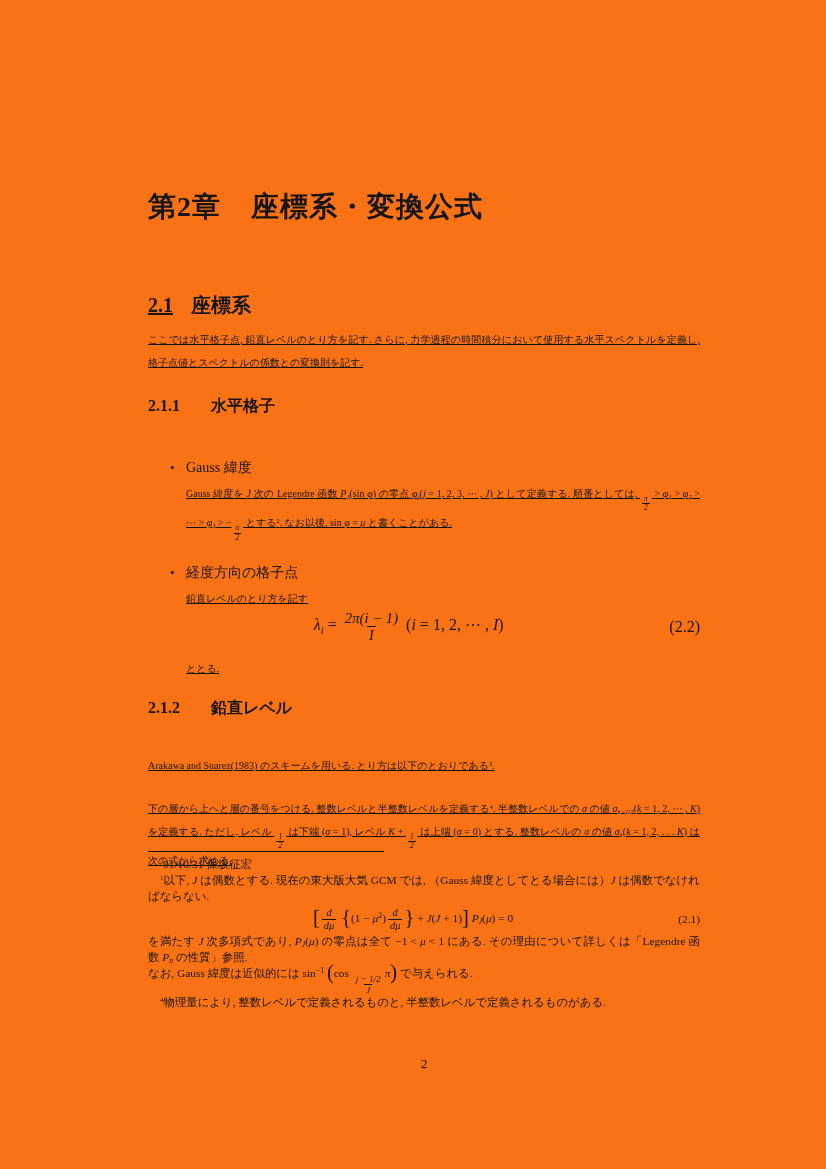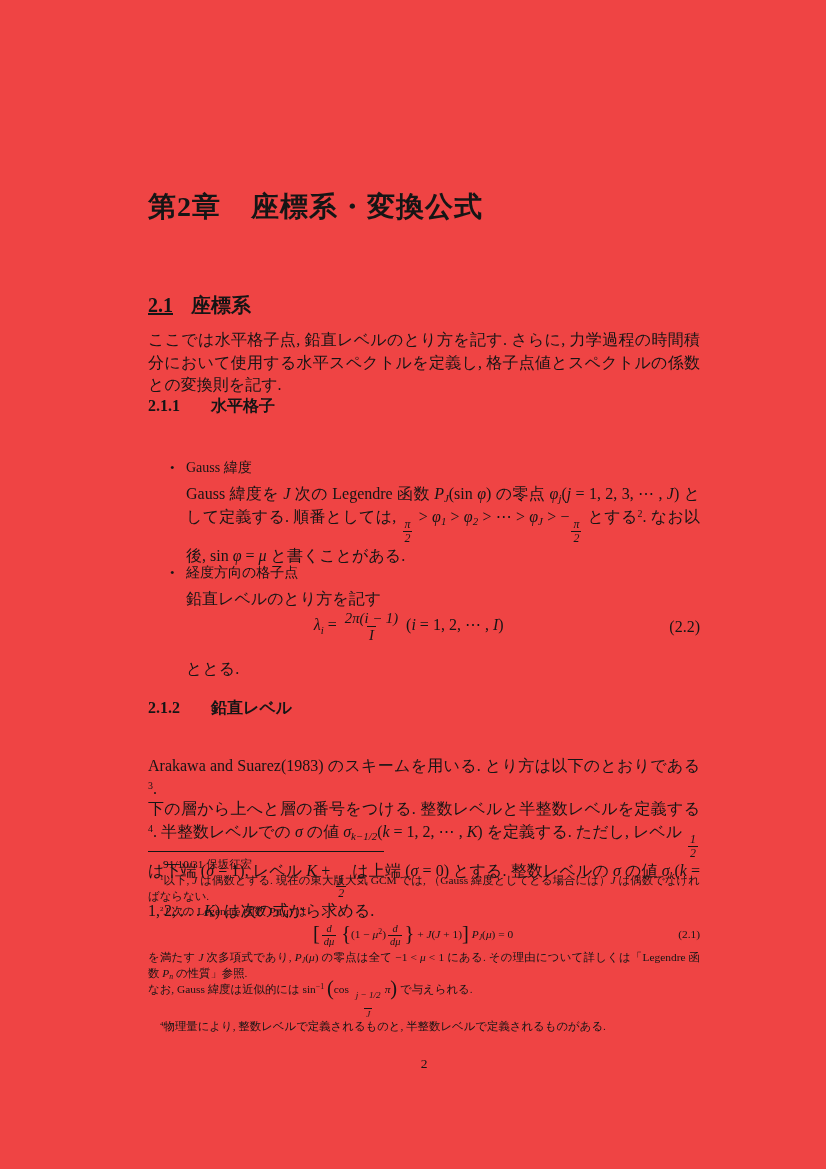--- a/index.html
+++ b/index.html
@@ -1,33 +1,33 @@
 <!DOCTYPE html>
 <html lang="ja"><head>
 <meta charset="utf-8">
 <style>
   html,body{margin:0;padding:0;background:#e8e8e8;}
   .page{
     position:relative; width:826px; height:1169px; margin:0 auto;
-    background:#ef4444; color:#151515;
+    background:#f97316; color:#151515;
     font-family:"Liberation Serif","DejaVu Serif",serif;
     overflow:hidden;
   }
   .blk{position:absolute; left:148px; width:552px;}
   
   .chapter{top:188px; font-size:28px; font-weight:bold; letter-spacing:1px;}
   .chapter .ctitle{margin-left:30px;}
   .h2{top:292px; font-size:20px; font-weight:bold;}
   .h2 .hnum{margin-right:18px;text-decoration:underline;}
   .h3{font-size:16px; font-weight:bold;}
   .h3 .hnum{margin-right:31px;}
   .pos-s211{top:396px;}
   .pos-s212{top:698px;}
   
-  .body{margin:0; font-size:16px; line-height:22.5px; text-align:justify;}
+  .body{margin:0; font-size:10px; line-height:22.5px; text-align:justify;text-decoration:underline;}
   .pos-p1{top:329px;}
   .pos-p211{top:424px;}
   .pos-b1{top:457px;}
   .pos-b1body{top:483px;}
   .pos-b2{top:562px;}
   .pos-b2lead{top:588px;}
   .pos-eq22{top:610px;}
   .pos-after{top:658px;}
   .pos-p212a{top:731px;margin-top:24px;}
   .pos-p212b{top:766px;margin-top:32px;}
@@ -49,21 +49,21 @@
   .eq .eqbody{flex:1; text-align:center;}
   .eq .frac{font-size:0.92em; vertical-align:middle;}
   .eq .eqtag{text-align:right;}
   
   .footnotes{top:851px; font-size:11.4px; line-height:15.8px;}
   .fnrule{width:236px; border-top:1px solid #151515; margin-bottom:5px;}
   .fn{margin:0; text-align:justify;}
   .fn.ind{text-indent:12px;}
   .fn.dateline{text-indent:15px;}
   .fneq{font-size:11.4px; margin:3px 0;}
-  .fn .frac{font-size:0.8em;gap:8px;}
+  .fn .frac{font-size:0.8em;}
   
   .pagenum{top:1056px; text-align:center; font-size:13.5px;}
 </style>
 </head>
 <body>
 
 <div class="page">
 
   <div class="blk chapter">
     <span>第2章</span><span class="ctitle">座標系・変換公式</span>
@@ -116,21 +116,20 @@
         <span class="den">2</span>
       </span> は下端 (<span class="mi">σ</span> = 1), レベル <span class="mi">K</span> + <span class="frac">
         <span class="num">1</span>
         <span class="den">2</span>
       </span> は上端 (<span class="mi">σ</span> = 0) とする. 整数レベルの <span class="mi">σ</span> の値 <span class="mi">σ</span><sub class="msub">k</sub>(<span class="mi">k</span> = 1, 2, . . . <span class="mi">K</span>) は次の式から求める.</p>
 
   <div class="blk footnotes">
     <div class="fnrule"></div>
     <p class="fn dateline">91/10/31 保坂征宏</p>
     <p class="fn ind"><sup class="fnmark">1</sup><span>以下, <span class="mi">J</span> は偶数とする. 現在の東大版大気 GCM では, （Gauss 緯度としてとる場合には）<span class="mi">J</span> は偶数でなければならない.</span></p>
-    <p class="fn ind"><sup class="fnmark">2</sup><span><span class="mi">J</span> 次の Legendre 函数 <span class="mi">P</span><sub class="msub">J</sub>(<span class="mi">μ</span>) は</span></p>
     <div class="eq fneq">
       <span class="eqbody"><span class="big">[</span><span class="frac">
             <span class="num">d</span>
             <span class="den">dμ</span>
           </span> <span class="big">{</span>(1 − <span class="mi">μ</span><sup class="msup">2</sup>)<span class="frac">
             <span class="num">d</span>
             <span class="den">dμ</span>
           </span><span class="big">}</span> + <span class="mi">J</span>(<span class="mi">J</span> + 1)<span class="big">]</span> <span class="mi">P</span><sub class="msub">J</sub>(<span class="mi">μ</span>) = 0</span>
       <span class="eqtag">(2.1)</span>
     </div>

